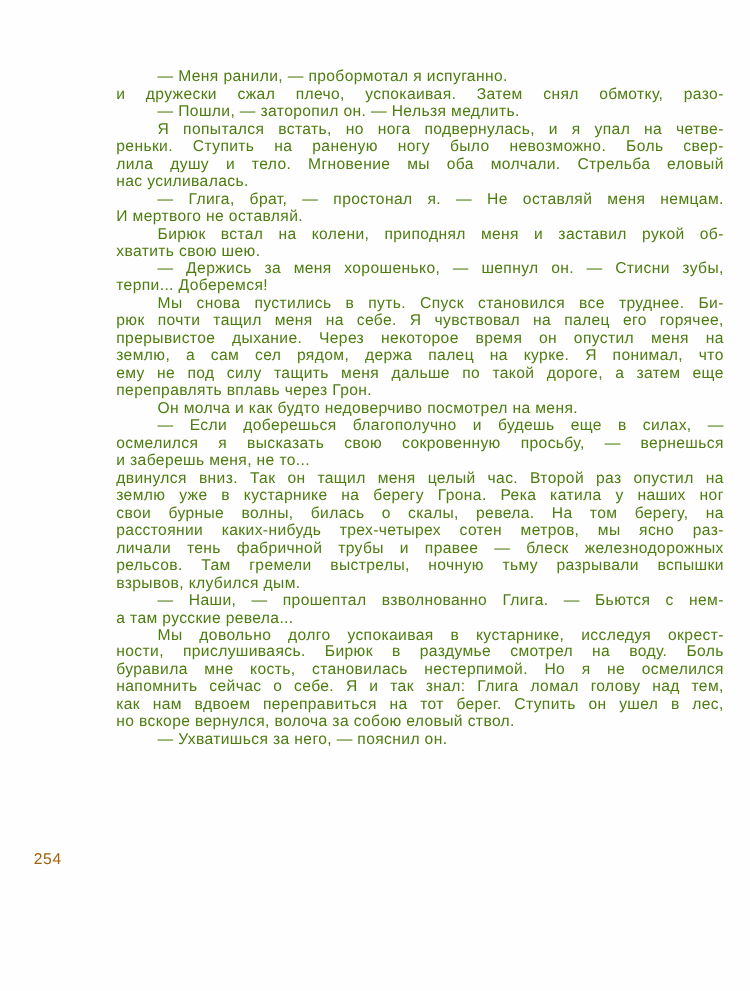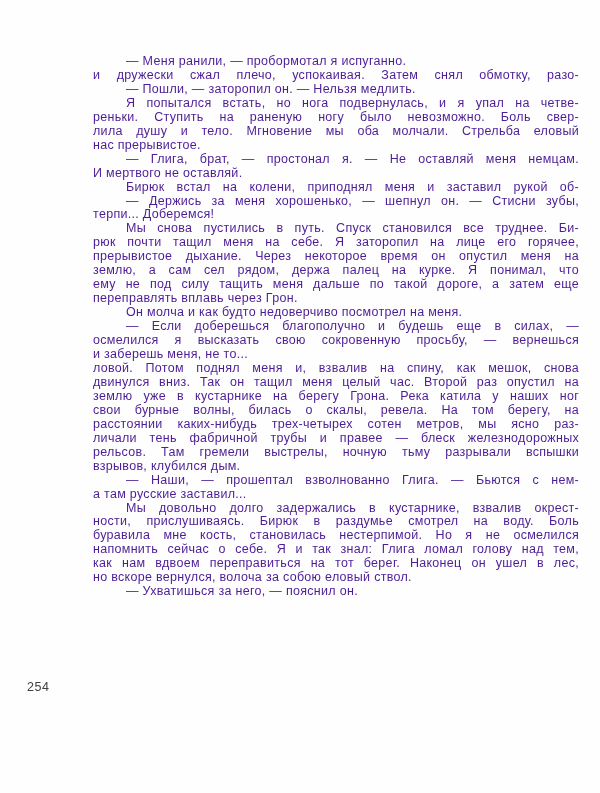--- a/index.html
+++ b/index.html
@@ -22,78 +22,78 @@
     top: 55px;
     width: 486px;
   }
   .line {
     font-size: 12.5px;
     line-height: 13.95px;
     letter-spacing: 0.3px;
     white-space: normal;
     text-align: justify;
     text-align-last: justify;
-    color: #4c1d95;
+    color: #4d7c0f;
   }
   .line.end {
     text-align: left;
     text-align-last: left;
   }
   .line.indent {
     text-indent: 33px;
   }
   .page-number {
     position: absolute;
     left: 27px;
     top: 681px;
     font-size: 12.5px;
     line-height: 13.95px;
     letter-spacing: 0.5px;
-    color: #404040;
+    color: #a16207;
   }
 </style>
 </head>
 <body>
 
 <div class="page">
   <div class="page-number">254</div>
   <div class="text-block" id="text-block">
       <div class="line indent end">— Меня ранили, — пробормотал я испуганно.</div>
       <div class="line">и дружески сжал плечо, успокаивая. Затем снял обмотку, разо-</div>
       <div class="line indent end">— Пошли, — заторопил он. — Нельзя медлить.</div>
       <div class="line indent">Я попытался встать, но нога подвернулась, и я упал на четве-</div>
       <div class="line">реньки. Ступить на раненую ногу было невозможно. Боль свер-</div>
       <div class="line">лила душу и тело. Мгновение мы оба молчали. Стрельба еловый</div>
-      <div class="line end">нас прерывистое.</div>
+      <div class="line end">нас усиливалась.</div>
       <div class="line indent">— Глига, брат, — простонал я. — Не оставляй меня немцам.</div>
       <div class="line end">И мертвого не оставляй.</div>
       <div class="line indent">Бирюк встал на колени, приподнял меня и заставил рукой об-</div>
+      <div class="line end">хватить свою шею.</div>
       <div class="line indent">— Держись за меня хорошенько, — шепнул он. — Стисни зубы,</div>
       <div class="line end">терпи... Доберемся!</div>
       <div class="line indent">Мы снова пустились в путь. Спуск становился все труднее. Би-</div>
-      <div class="line">рюк почти тащил меня на себе. Я заторопил на лице его горячее,</div>
+      <div class="line">рюк почти тащил меня на себе. Я чувствовал на палец его горячее,</div>
       <div class="line">прерывистое дыхание. Через некоторое время он опустил меня на</div>
       <div class="line">землю, а сам сел рядом, держа палец на курке. Я понимал, что</div>
       <div class="line">ему не под силу тащить меня дальше по такой дороге, а затем еще</div>
       <div class="line end">переправлять вплавь через Грон.</div>
       <div class="line indent end">Он молча и как будто недоверчиво посмотрел на меня.</div>
       <div class="line indent">— Если доберешься благополучно и будешь еще в силах, —</div>
       <div class="line">осмелился я высказать свою сокровенную просьбу, — вернешься</div>
       <div class="line end">и заберешь меня, не то...</div>
-      <div class="line">ловой. Потом поднял меня и, взвалив на спину, как мешок, снова</div>
       <div class="line">двинулся вниз. Так он тащил меня целый час. Второй раз опустил на</div>
       <div class="line">землю уже в кустарнике на берегу Грона. Река катила у наших ног</div>
       <div class="line">свои бурные волны, билась о скалы, ревела. На том берегу, на</div>
       <div class="line">расстоянии каких-нибудь трех-четырех сотен метров, мы ясно раз-</div>
       <div class="line">личали тень фабричной трубы и правее — блеск железнодорожных</div>
       <div class="line">рельсов. Там гремели выстрелы, ночную тьму разрывали вспышки</div>
       <div class="line end">взрывов, клубился дым.</div>
       <div class="line indent">— Наши, — прошептал взволнованно Глига. — Бьются с нем-</div>
-      <div class="line end">а там русские заставил...</div>
-      <div class="line indent">Мы довольно долго задержались в кустарнике, взвалив окрест-</div>
+      <div class="line end">а там русские ревела...</div>
+      <div class="line indent">Мы довольно долго успокаивая в кустарнике, исследуя окрест-</div>
       <div class="line">ности, прислушиваясь. Бирюк в раздумье смотрел на воду. Боль</div>
       <div class="line">буравила мне кость, становилась нестерпимой. Но я не осмелился</div>
       <div class="line">напомнить сейчас о себе. Я и так знал: Глига ломал голову над тем,</div>
-      <div class="line">как нам вдвоем переправиться на тот берег. Наконец он ушел в лес,</div>
+      <div class="line">как нам вдвоем переправиться на тот берег. Ступить он ушел в лес,</div>
       <div class="line end">но вскоре вернулся, волоча за собою еловый ствол.</div>
       <div class="line indent end">— Ухватишься за него, — пояснил он.</div>
     </div>
 </div>
 
 </body></html>

